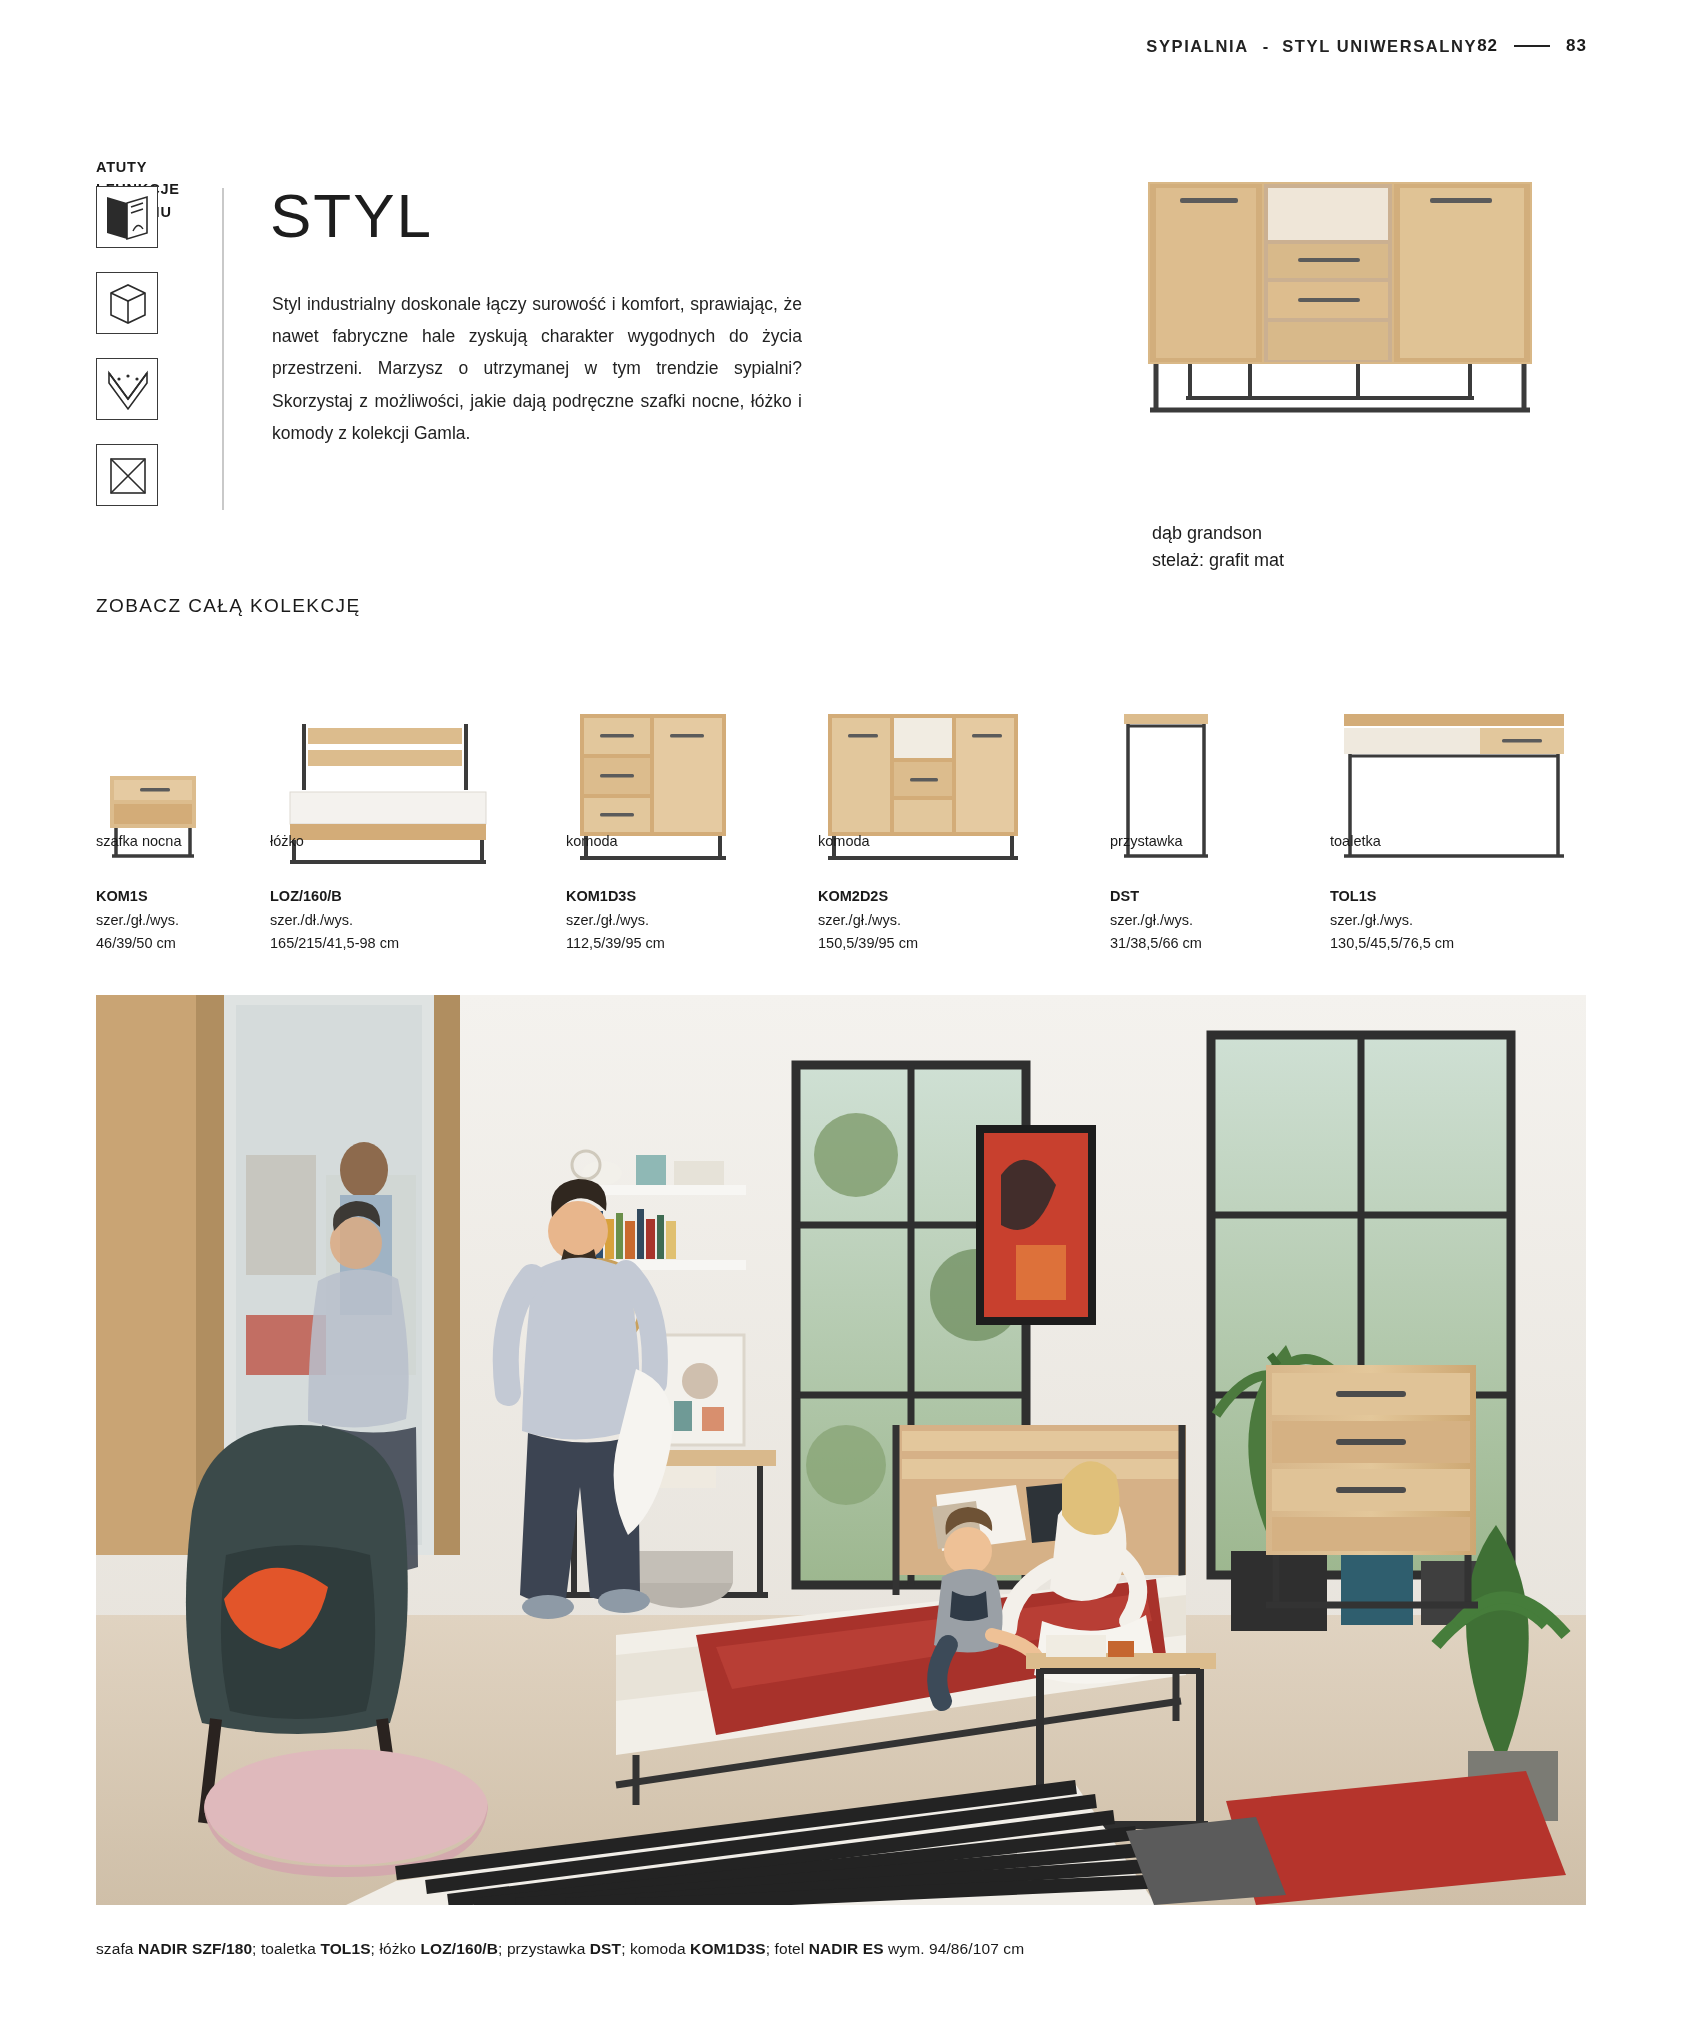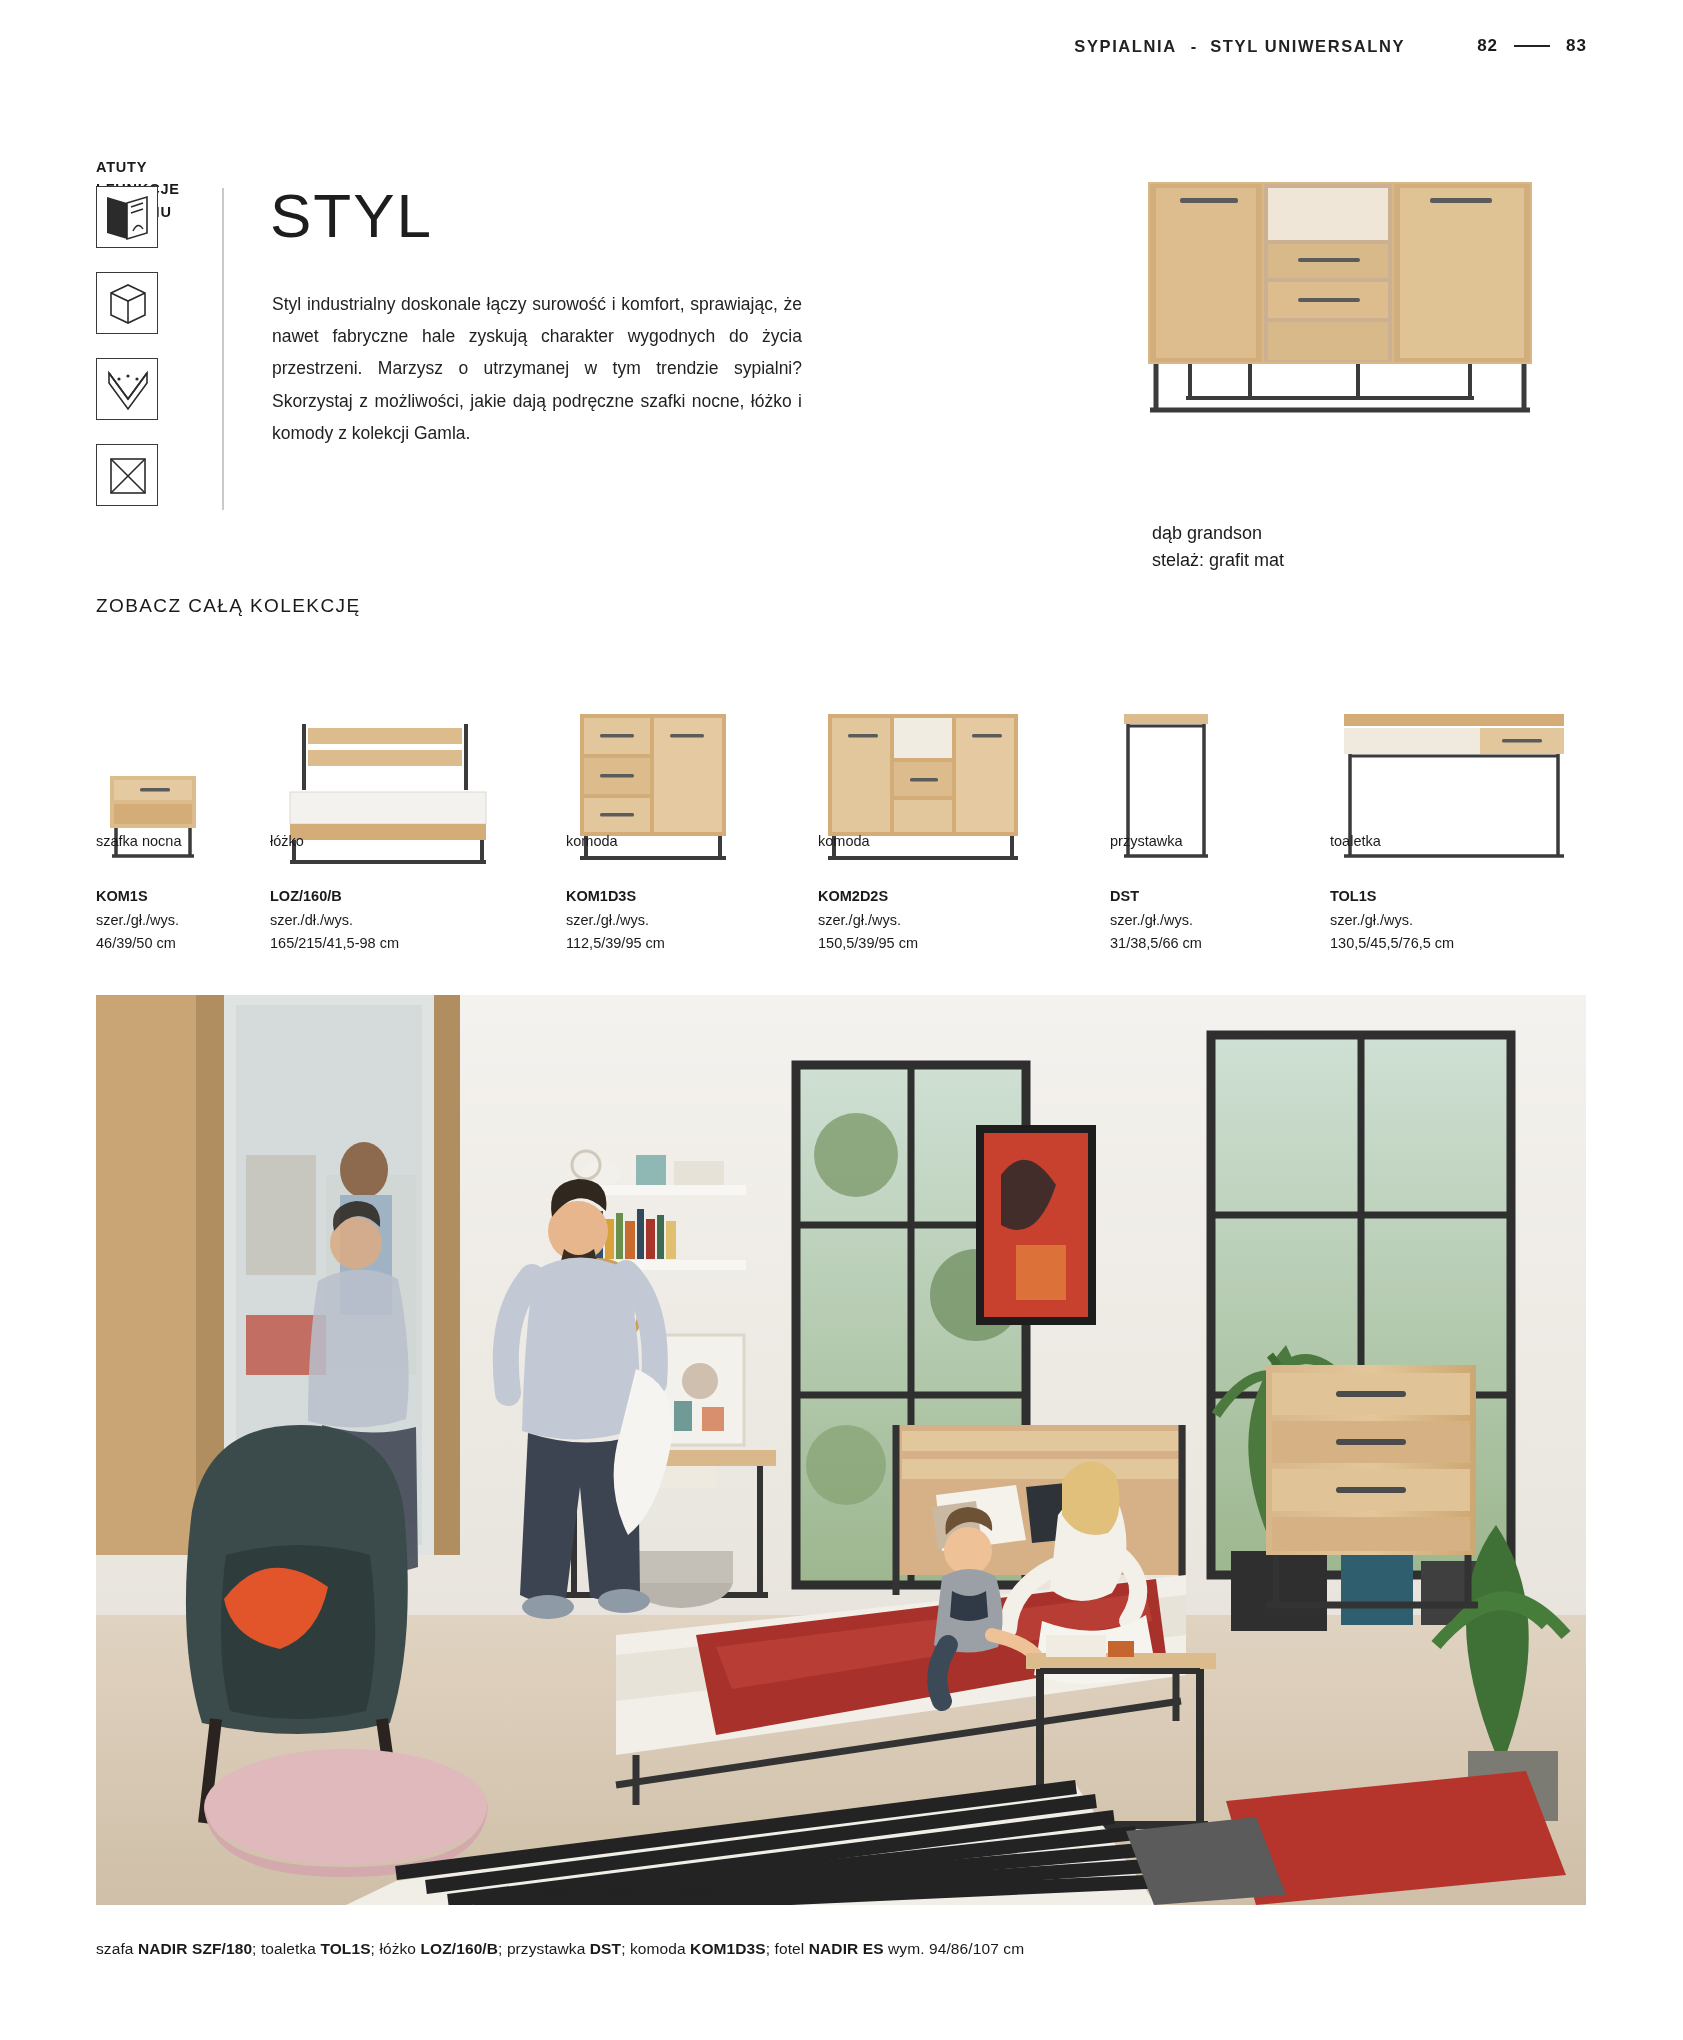--- a/index.html
+++ b/index.html
@@ -17,21 +17,21 @@
   
   .header {
     position:absolute; top:36px; left:0; width:1683px;
     display:flex; justify-content:flex-end; align-items:center;
     padding-right:96px;
   }
   .header-title {
     font-size:16.5px; letter-spacing:1.6px; font-weight:700; color:#222;
   }
   .header-dash { margin:0 14px; font-weight:700; font-size:16.5px; color:#222;}
-  .pagenums { display:flex; align-items:center; margin-left:72px; }
+  .pagenums { display:flex; align-items:center; }
   .pagenum { font-size:17px; font-weight:700; letter-spacing:1px; }
   .page-rule { width:36px; height:2px; background:#222; margin:0 16px; }
 
   
   .atuty {
     position:absolute; left:96px; top:116px; width:150px;margin-top:40px;
   }
   .atuty-title {
     font-size:14.5px; font-weight:700; letter-spacing:0.8px; line-height:1.55;
     color:#1a1a1a; white-space:pre-line;

